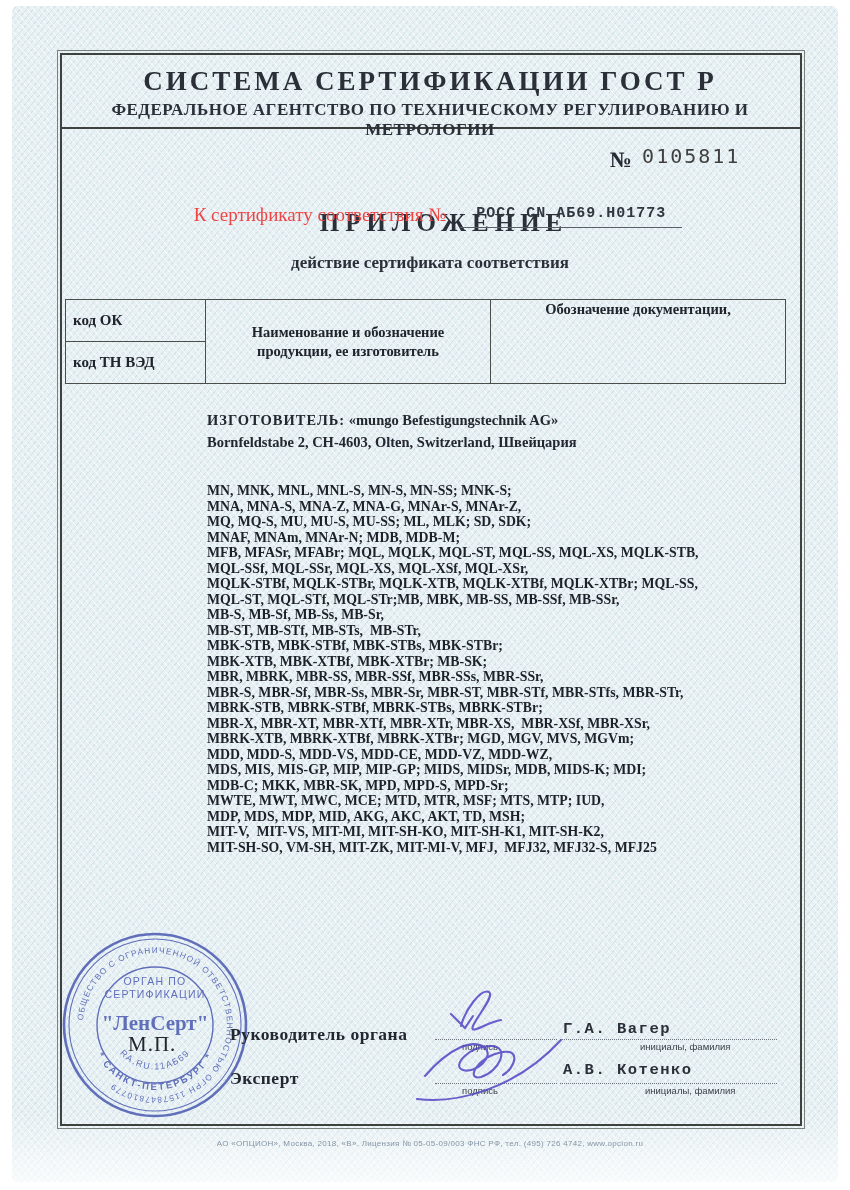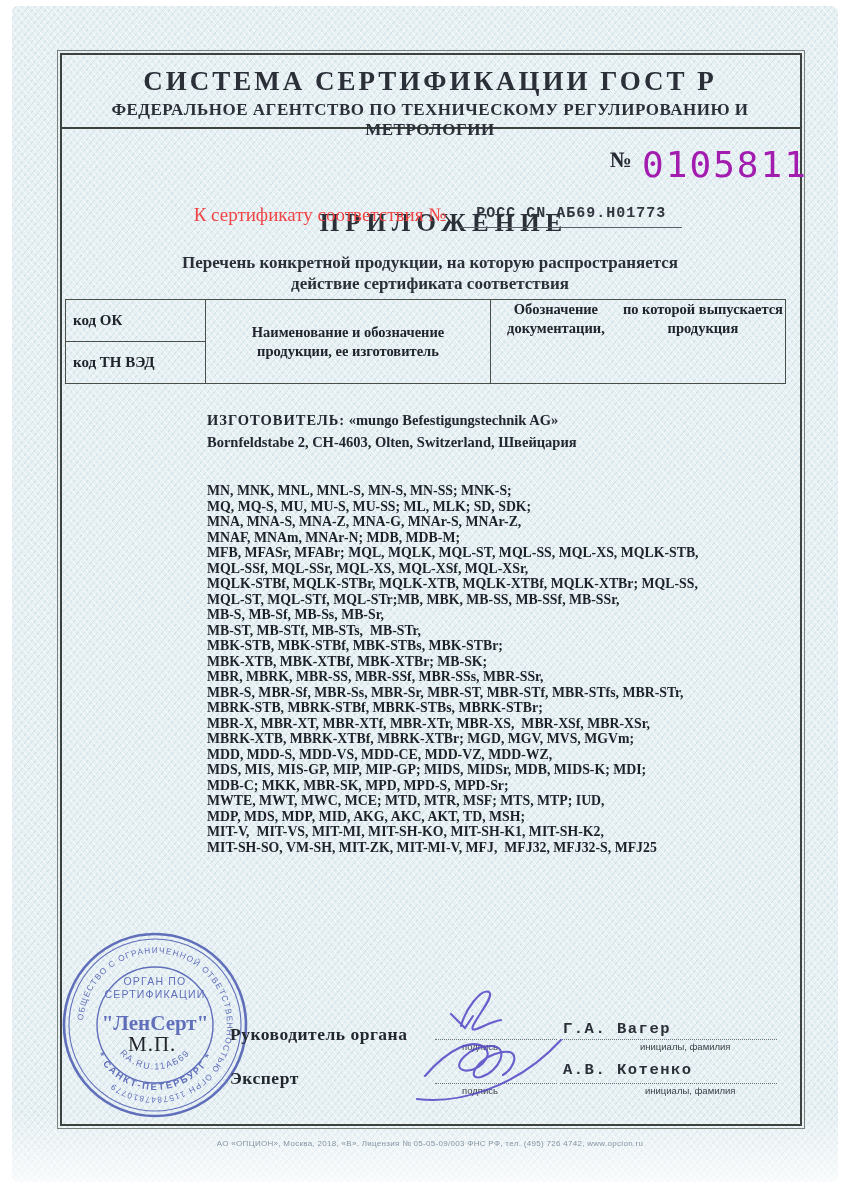--- a/index.html
+++ b/index.html
@@ -16,21 +16,21 @@
       repeating-linear-gradient(-50deg, rgba(168,197,211,.30) 0 1px, rgba(0,0,0,0) 1px 5px);
     border-radius:6px;
   }
   .frame{position:absolute;left:57px;top:50px;width:746px;height:1077px;border:1px solid #79817c;}
   .frame-inner{position:absolute;inset:2px;border:2px solid #3d423f;}
   .hdr{position:absolute;left:60px;top:53px;width:740px;height:74px;border-bottom:2px solid #3d423f;text-align:center;}
   .hdr-title{margin-top:13px;font-size:27px;font-weight:bold;letter-spacing:3px;color:#2a2f38;}
   .hdr-sub{margin-top:3px;font-size:17px;font-weight:bold;letter-spacing:.5px;color:#2a2f38;}
   .formnum{position:absolute;left:610px;top:144px;display:flex;align-items:flex-start;}
   .formnum-prefix{font-size:22px;font-weight:bold;color:#272b33;margin-right:10px;margin-top:3px;}
-  .formnum-val{font-family:"DejaVu Sans Mono",monospace;font-size:36px;letter-spacing:2px;color:#a21caf;}
+  .formnum-val{font-family:"DejaVu Sans Mono",monospace;font-size:20px;letter-spacing:2px;color:#404040;}
   .doc-title{position:absolute;left:71px;top:173px;width:746px;text-align:center;
     font-size:25px;font-weight:bold;letter-spacing:6px;color:#2a2f38;margin-top:36px;}
   .certref{position:absolute;left:57px;top:204px;width:746px;display:flex;justify-content:center;align-items:flex-end;transform:translateX(8px);}
   .certref-label{font-size:19px;font-weight:normal;color:#ef4444;padding-bottom:2px;}
   .certref-num{margin-left:14px;border-bottom:1.5px solid #59606a;padding:0 16px 5px 16px;
     font-family:"Liberation Mono","DejaVu Sans Mono",monospace;font-size:15px;font-weight:bold;letter-spacing:1px;color:#31363f;}
   .purpose{position:absolute;left:57px;top:252px;width:746px;text-align:center;
     font-size:17px;font-weight:bold;line-height:21px;color:#2a2f38;}
   .spec-table{position:absolute;left:65px;top:299px;width:719px;height:83px;border:1px solid #4a4f49;display:flex;}
   .col1{width:139px;border-right:1px solid #4a4f49;display:flex;flex-direction:column;}
@@ -80,51 +80,49 @@
 </div>
 
 <div class="doc-title">ПРИЛОЖЕНИЕ</div>
 
 <div class="certref">
   <span class="certref-label">К сертификату соответствия №</span>
   <span class="certref-num">РОСС CN.АБ69.Н01773</span>
 </div>
 
 <div class="purpose">
-  <div>Перечень конкретной продукции,  на которую распространяется</div>
   <div>действие сертификата соответствия</div>
 </div>
 
 <div class="spec-table">
   <div class="col1">
     <div class="c top">код ОК</div>
     <div class="c">код ТН ВЭД</div>
   </div>
   <div class="col2">
     <div>Наименование и обозначение</div>
     <div>продукции, ее изготовитель</div>
   </div>
   <div class="col3">
     <div>Обозначение документации,</div>
-    <div>по которой выпускается продукция</div>
   </div>
 </div>
 
 <div class="manu">
   <div>
     <span class="manu-label">ИЗГОТОВИТЕЛЬ:</span>
     <span>«mungo Befestigungstechnik AG»</span>
   </div>
   <div class="l2">Bornfeldstabe 2, CH-4603, Olten, Switzerland, Швейцария</div>
 </div>
 
 <div class="plist">
 <div>MN, MNK, MNL, MNL-S, MN-S, MN-SS; MNK-S;</div>
+    <div>MNA, MNA-S, MNA-Z, MNA-G, MNAr-S, MNAr-Z,</div>
     <div>MQ, MQ-S, MU, MU-S, MU-SS; ML, MLK; SD, SDK;</div>
-    <div>MNA, MNA-S, MNA-Z, MNA-G, MNAr-S, MNAr-Z,</div>
     <div>MNAF, MNAm, MNAr-N; MDB, MDB-M;</div>
     <div>MFB, MFASr, MFABr; MQL, MQLK, MQL-ST, MQL-SS, MQL-XS, MQLK-STB,</div>
     <div>MQL-SSf, MQL-SSr, MQL-XS, MQL-XSf, MQL-XSr,</div>
     <div>MQLK-STBf, MQLK-STBr, MQLK-XTB, MQLK-XTBf, MQLK-XTBr; MQL-SS,</div>
     <div>MQL-ST, MQL-STf, MQL-STr;MB, MBK, MB-SS, MB-SSf, MB-SSr,</div>
     <div>MB-S, MB-Sf, MB-Ss, MB-Sr,</div>
     <div>MB-ST, MB-STf, MB-STs,  MB-STr,</div>
     <div>MBK-STB, MBK-STBf, MBK-STBs, MBK-STBr;</div>
     <div>MBK-XTB, MBK-XTBf, MBK-XTBr; MB-SK;</div>
     <div>MBR, MBRK, MBR-SS, MBR-SSf, MBR-SSs, MBR-SSr,</div>

